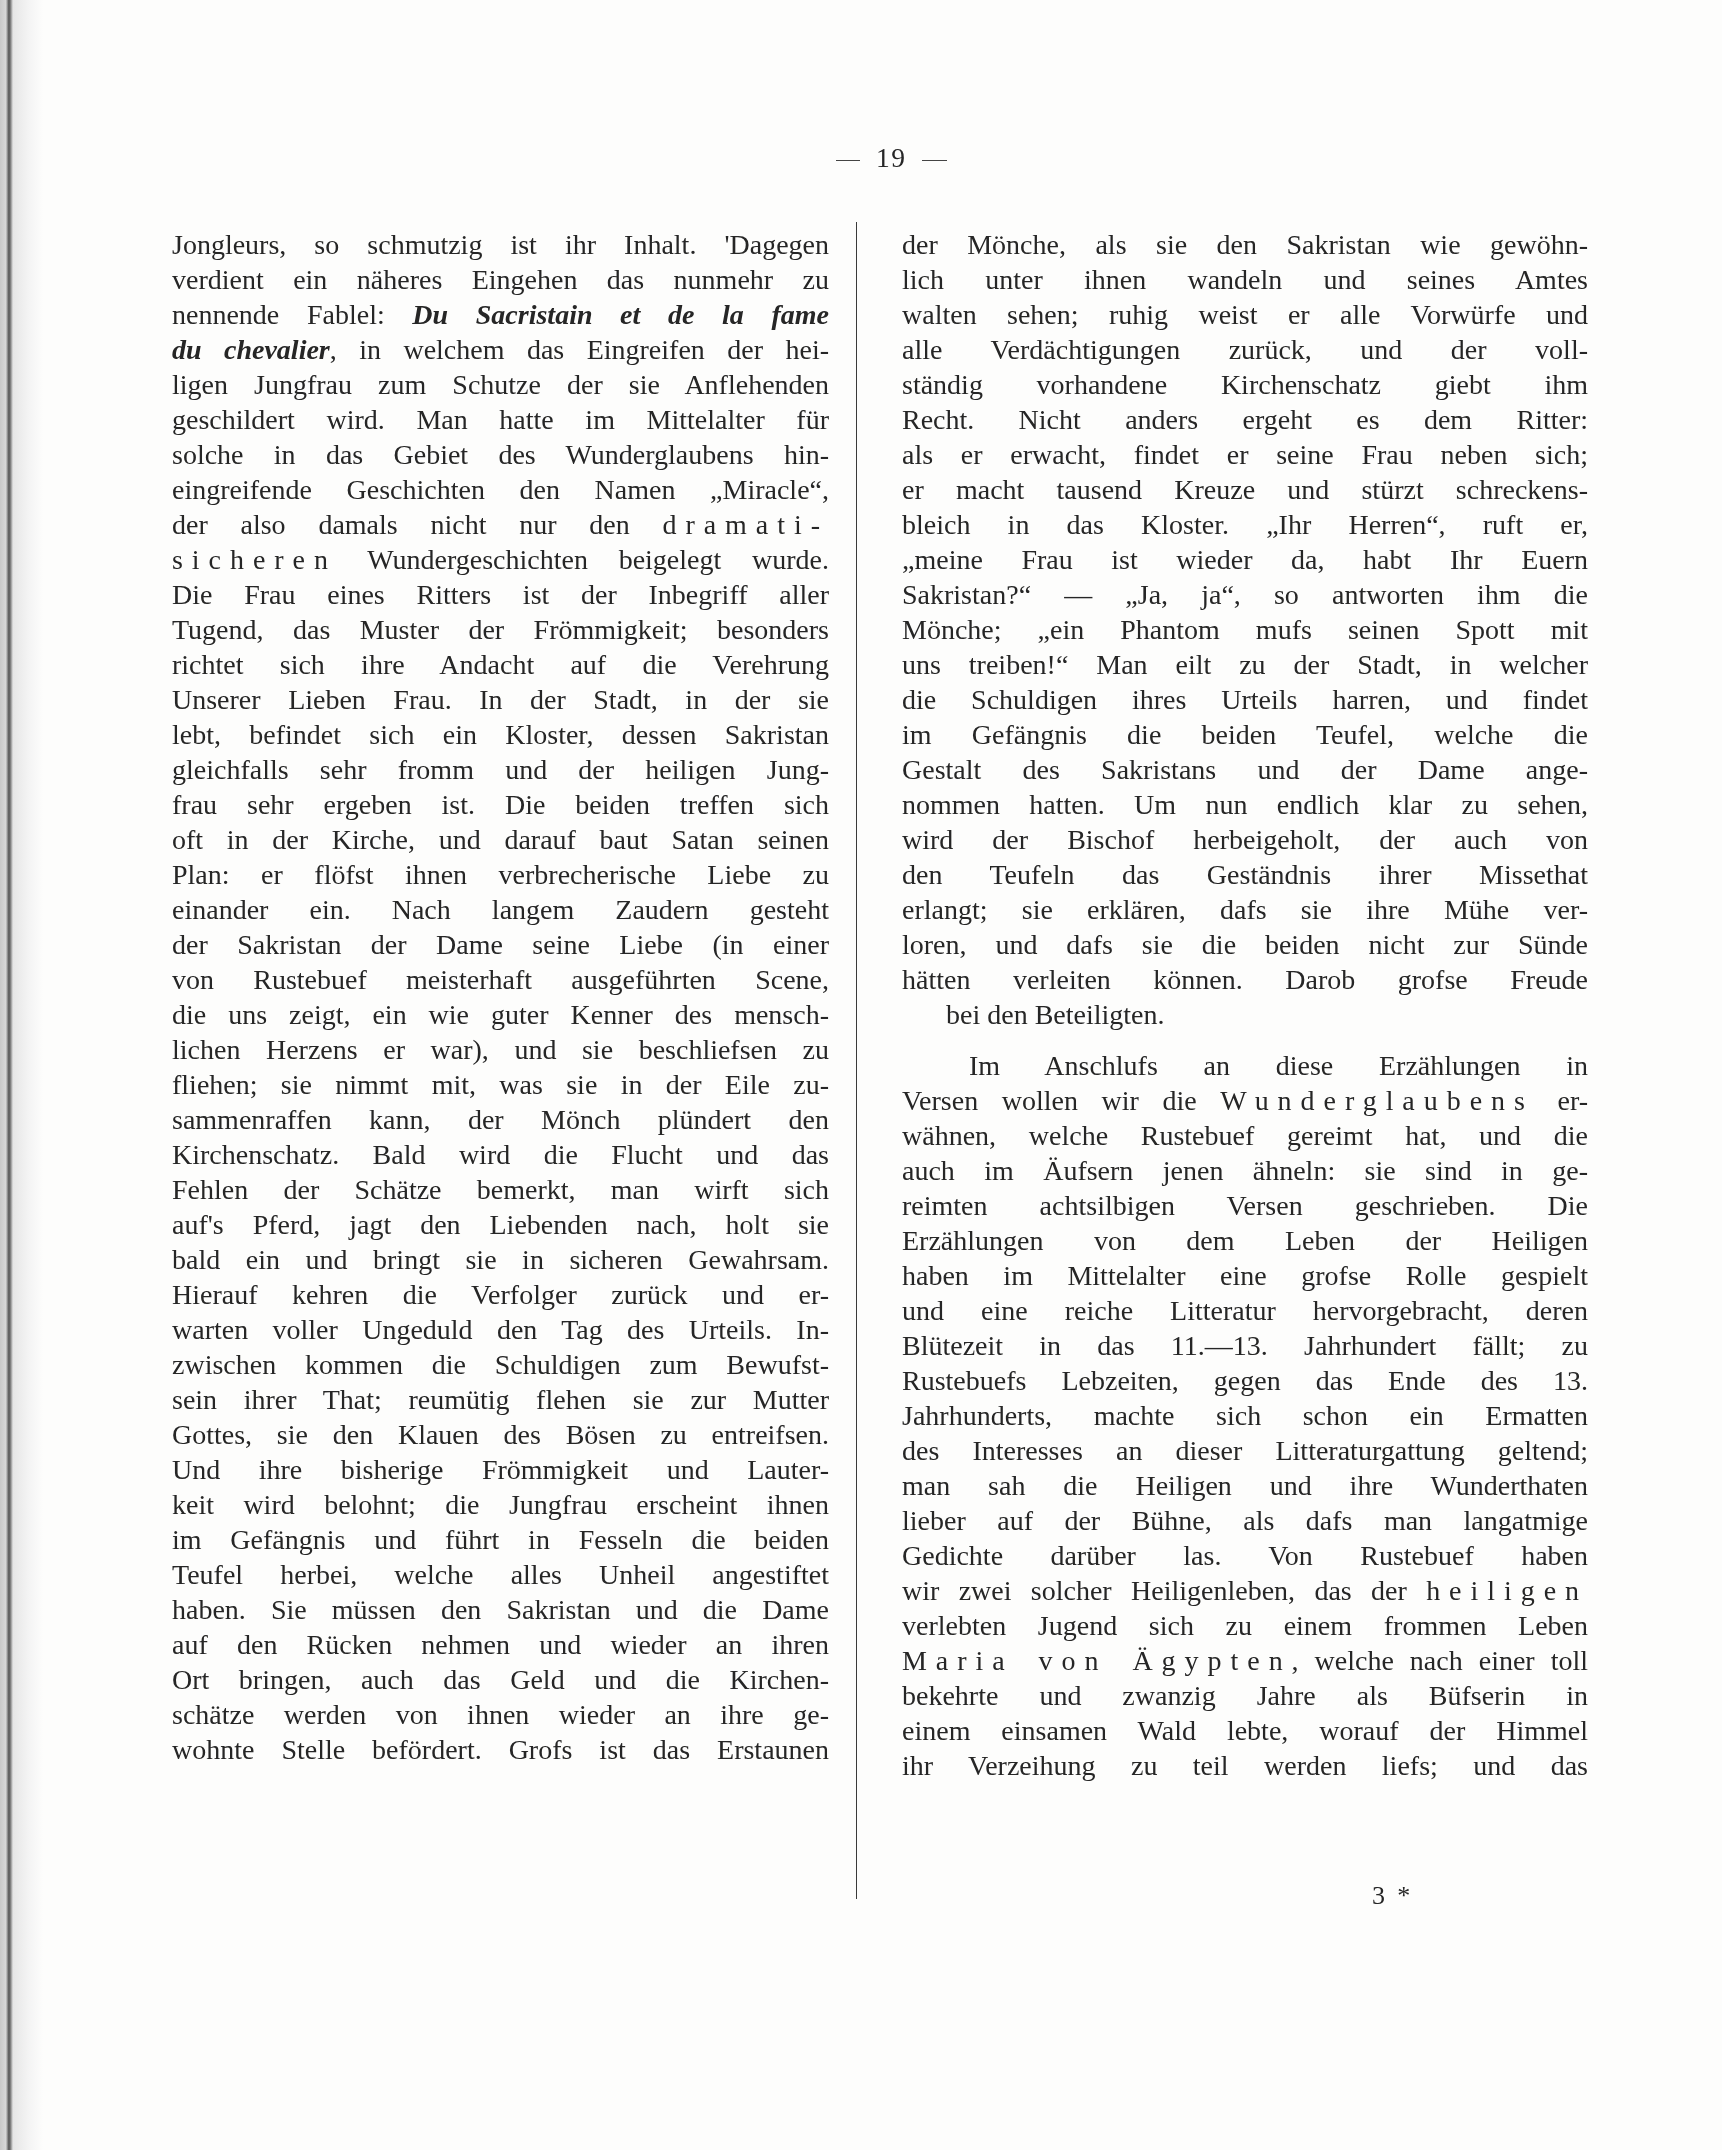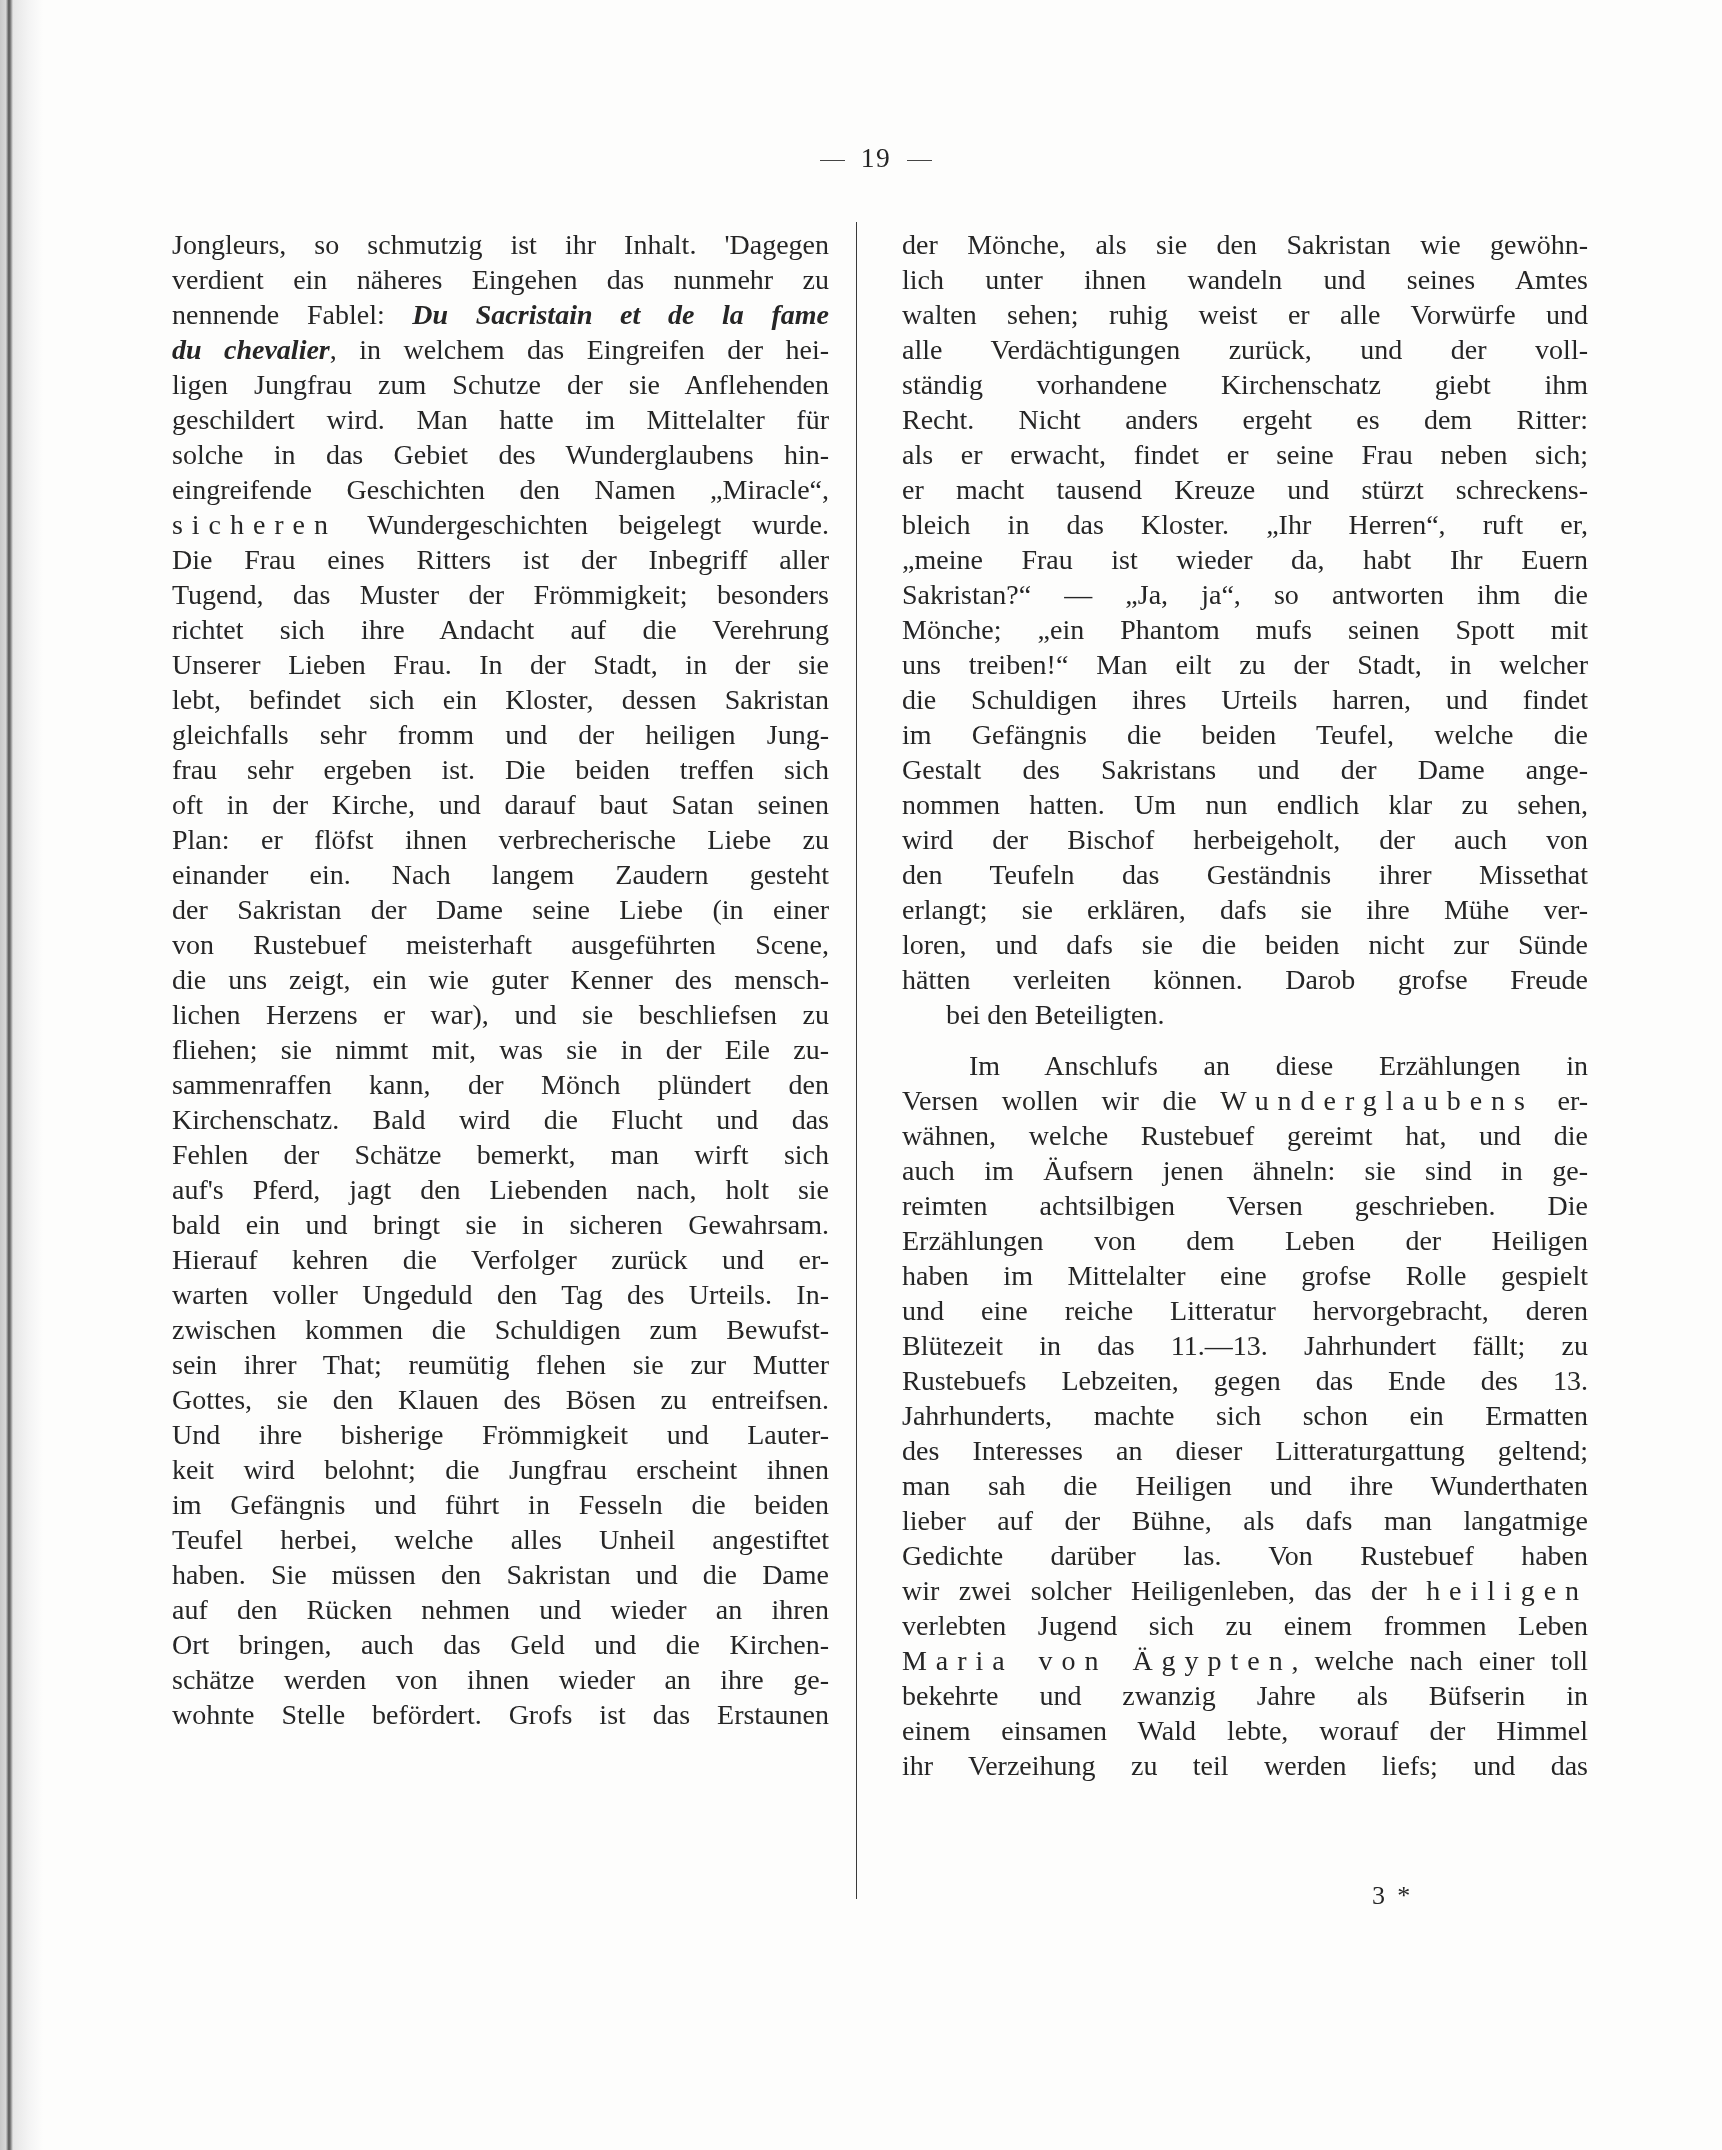--- a/index.html
+++ b/index.html
@@ -8,21 +8,21 @@
     background: #fdfdfc;
     font-family: "Liberation Serif", "DejaVu Serif", serif;
     color: #262626;
   }
   .spine {
     position: absolute; left: 0; top: 0; width: 43px; height: 2151px;
     background: linear-gradient(to right, #c9c9c9 0px, #d8d8d8 5.8px, #5a5a5a 8.7px, #6a6a6a 10px, #e6e6e6 13px, #f4f4f4 29px, #fdfdfc 43px);
   }
   .page-number {
     position: absolute; top: 142px; left: 789px; width: 174px;
-    text-align: center; font-size: 27.5px; letter-spacing: 1.4px;
+    text-align: right; font-size: 27.5px; letter-spacing: 1.4px;
   }
   .page-number .dash { display: inline-block; width: 24.6px; height: 1.4px; background: #444; vertical-align: middle; margin: 0 16px; }
   .column {
     position: absolute; top: 227px;
     font-size: 28px; line-height: 35px;
   }
   .col-left { left: 172px; width: 657px; }
   .col-right { left: 902px; width: 686px; }
   .line {
     display: block; height: 35px; white-space: nowrap;
@@ -52,20 +52,21 @@
 
 <div class="column col-left">
   <span class="line">Jongleurs, so schmutzig ist ihr Inhalt. 'Dagegen</span>
   <span class="line">verdient ein näheres Eingehen das nunmehr zu</span>
   <span class="line"><span>nennende Fablel: </span><span class="it">Du Sacristain et de la fame</span></span>
   <span class="line"><span class="it">du chevalier</span><span>, in welchem das Eingreifen der hei-</span></span>
   <span class="line">ligen Jungfrau zum Schutze der sie Anflehenden</span>
   <span class="line">geschildert wird.  Man hatte im Mittelalter für</span>
   <span class="line">solche in das Gebiet des Wunderglaubens hin-</span>
   <span class="line">eingreifende Geschichten den Namen „Miracle“,</span>
+  <span class="line"><span>der also damals nicht nur den </span><span class="sp">dramati-</span></span>
   <span class="line"><span class="sp">sicheren</span><span> Wundergeschichten beigelegt wurde.</span></span>
   <span class="line">Die Frau eines Ritters ist der Inbegriff aller</span>
   <span class="line">Tugend, das Muster der Frömmigkeit; besonders</span>
   <span class="line">richtet sich ihre Andacht auf die Verehrung</span>
   <span class="line">Unserer Lieben Frau.  In der Stadt, in der sie</span>
   <span class="line">lebt, befindet sich ein Kloster, dessen Sakristan</span>
   <span class="line">gleichfalls sehr fromm und der heiligen Jung-</span>
   <span class="line">frau sehr ergeben ist.  Die beiden treffen sich</span>
   <span class="line">oft in der Kirche, und darauf baut Satan seinen</span>
   <span class="line">Plan: er flöfst ihnen verbrecherische Liebe zu</span>

